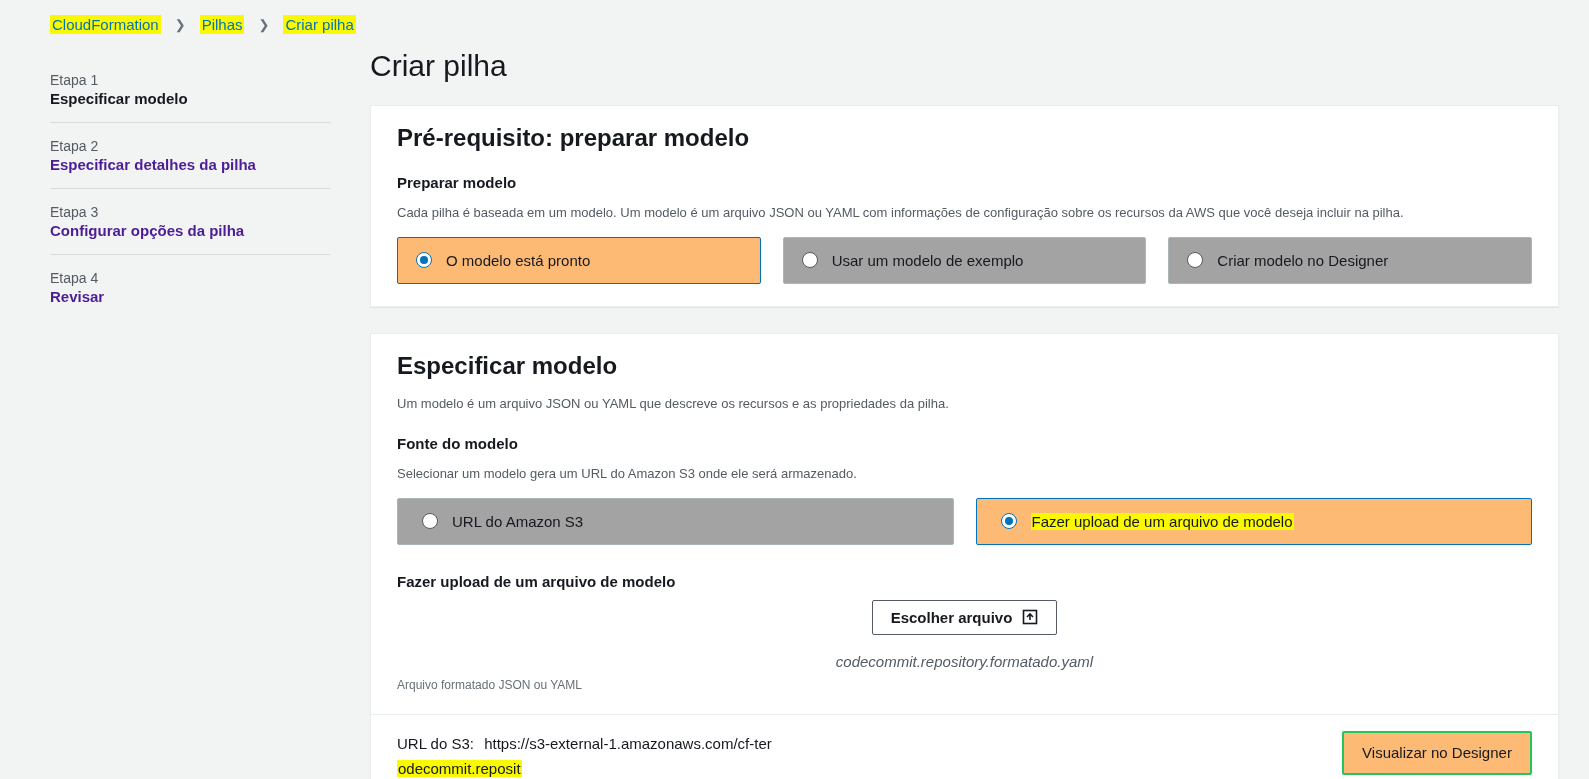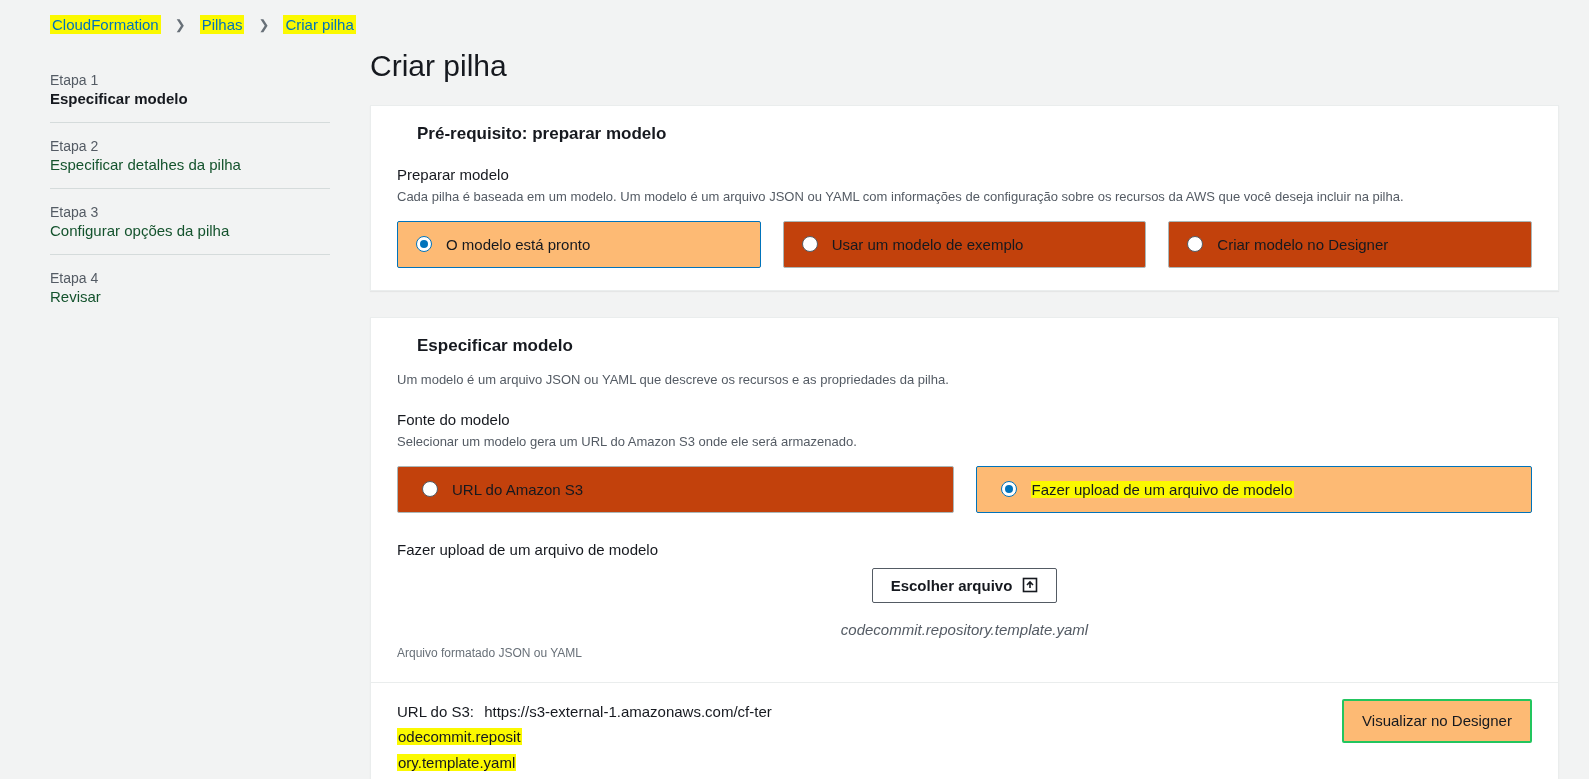--- a/index.html
+++ b/index.html
@@ -18,47 +18,47 @@
     gap: 14px;
   }
   .breadcrumb a { color: #0073bb; text-decoration: none; }
   .breadcrumb .sep { color: #687078; font-size: 13px; }
   .crumb-hl { background: #fbf900; padding: 1px 2px; }
   .layout { display: flex; padding: 0 30px 0 50px; gap: 40px; }
   .sidebar { width: 280px; flex-shrink: 0; padding-top: 8px; }
   .step { padding: 15px 0; border-bottom: 1px solid #d5dbdb; }
   .step:last-child { border-bottom: none; }
   .step-num { font-size: 14px; color: #545b64; }
-  .step-title { font-size: 15px; color: #14532d; margin-top: 2px; font-weight: 400; }
+  .step-title { font-size: 15px; color: #4c1d95; margin-top: 2px; font-weight: 700; }
   .step.active .step-title { color: #16191f; font-weight: 700; }
   .main { flex: 1; min-width: 0; }
   h1.page-title { font-size: 30px; font-weight: 400; color: #16191f; margin-bottom: 22px; }
   .panel {
     background: #fff;
     border: 1px solid #eaeded;
     box-shadow: 0 1px 1px rgba(0,0,0,0.05);
     margin-bottom: 26px;
   }
   .panel-hd { padding: 18px 26px 4px 26px; }
-  .panel-hd h2 { font-size: 17px; font-weight: 700; color: #16191f; margin-left: 20px; }
+  .panel-hd h2 { font-size: 24px; font-weight: 700; color: #16191f; }
   .panel-sub { font-size: 13px; color: #545b64; margin-top: 14px; line-height: 1.5; }
   .panel-body { padding: 18px 26px 22px 26px; }
-  .section-label { font-size: 15px; color: #16191f; font-weight: 400; }
-  .section-desc { font-size: 13px; color: #545b64; margin-top: 4px; margin-bottom: 14px; line-height: 1.5; }
+  .section-label { font-size: 15px; color: #16191f; font-weight: 700; }
+  .section-desc { font-size: 13px; color: #545b64; margin-top: 12px; margin-bottom: 14px; line-height: 1.5; }
   .tile-row { display: flex; gap: 22px; }
   .tile {
     flex: 1;
     border: 1px solid #aab7b8;
     border-radius: 2px;
     padding: 14px 18px;
     display: flex;
     align-items: center;
     gap: 14px;
     cursor: pointer;
-    background: #c2410c;
+    background: #a3a3a3;
   }
   .tile.selected { border: 1px solid #0073bb; background: #fdba74; }
   .radio {
     width: 16px; height: 16px; border-radius: 50%;
     border: 1px solid #545b64; position: relative; flex-shrink: 0;
     background: #fff;
   }
   .radio.on { border-color: #0073bb; }
   .radio.on::after {
     content: ""; position: absolute; left: 3px; top: 3px;
@@ -193,21 +193,21 @@
             <div class="upload-row">
               <button class="btn">
                 <span>Escolher arquivo</span>
                 <span class="upload-icon">
                   <svg viewBox="0 0 16 16" width="16" height="16" fill="none" stroke="#16191f" stroke-width="1.6">
                     <rect x="1.5" y="1.5" width="13" height="13"></rect>
                     <path d="M8 11 V5 M5 8 L8 5 L11 8"></path>
                   </svg>
                 </span>
               </button>
-              <span class="filename">codecommit.repository.template.yaml</span>
+              <span class="filename">codecommit.repository.formatado.yaml</span>
             </div>
             <div class="hint">Arquivo formatado JSON ou YAML</div>
           </div>
         </div>
 
         <div class="panel-footer">
           <div class="s3row">
             <span class="lbl">URL do S3:</span>
             <span>
               <span>https://s3-external-1.amazonaws.com/cf-ter</span>

